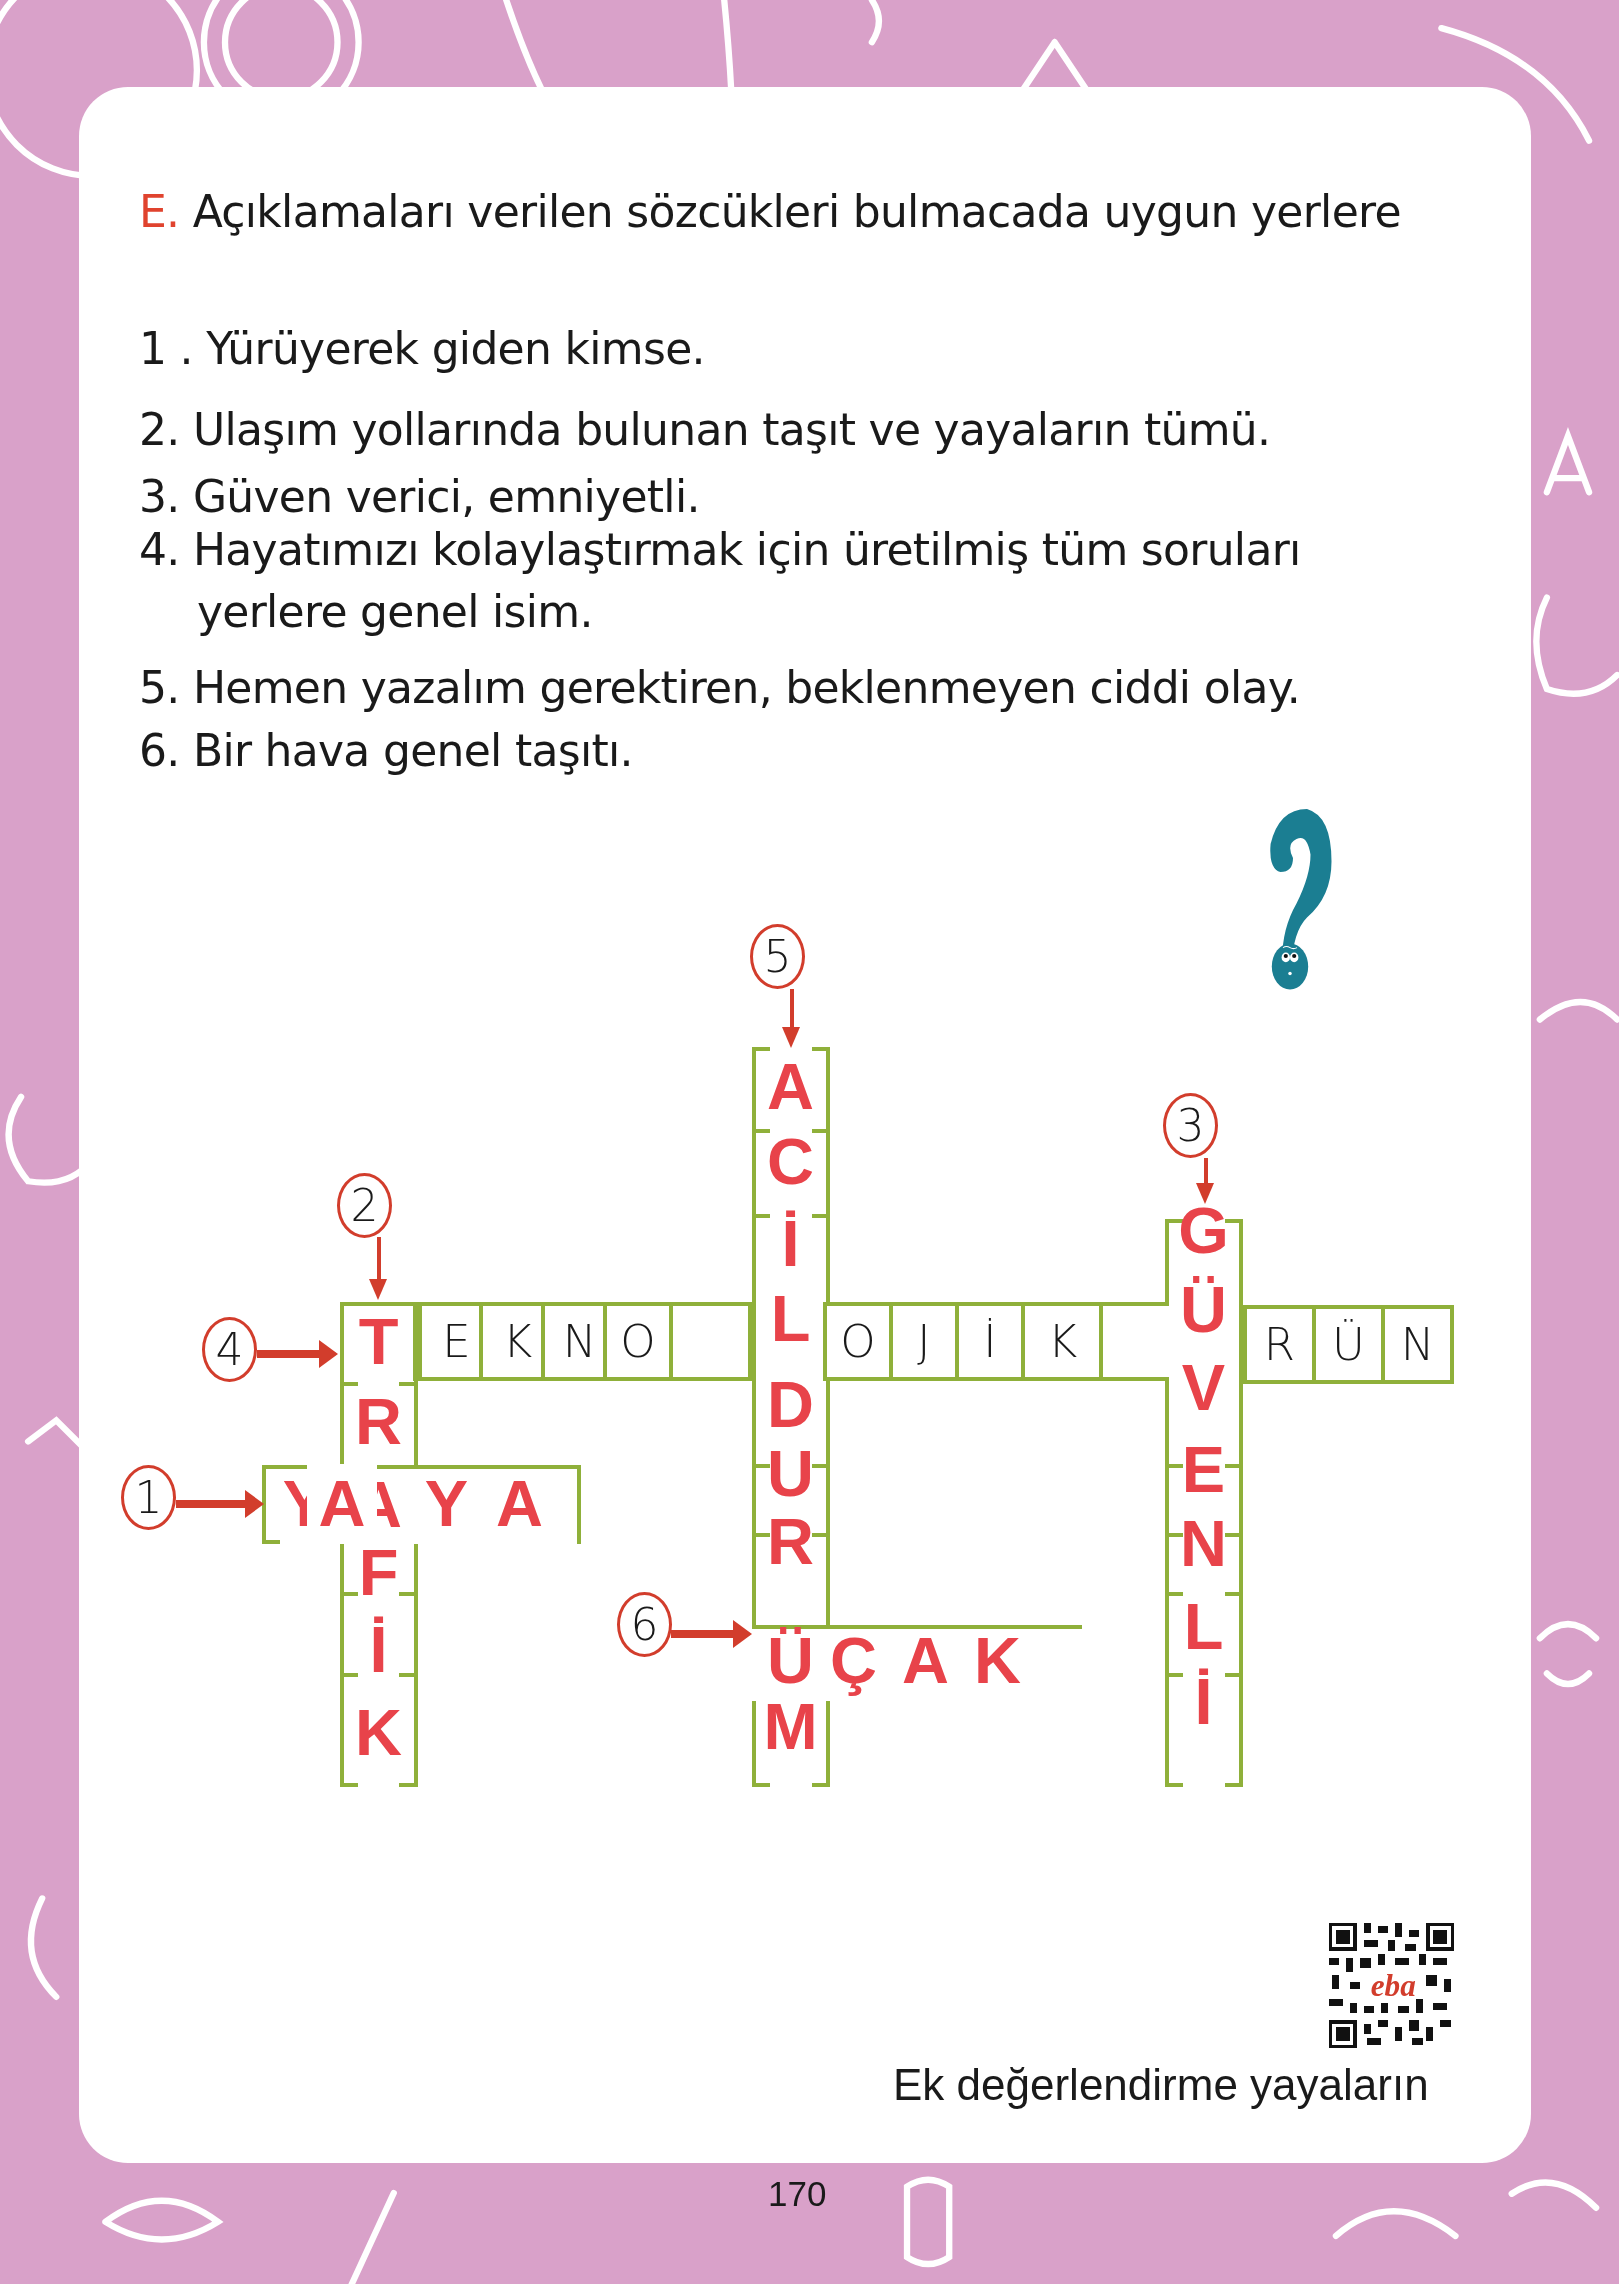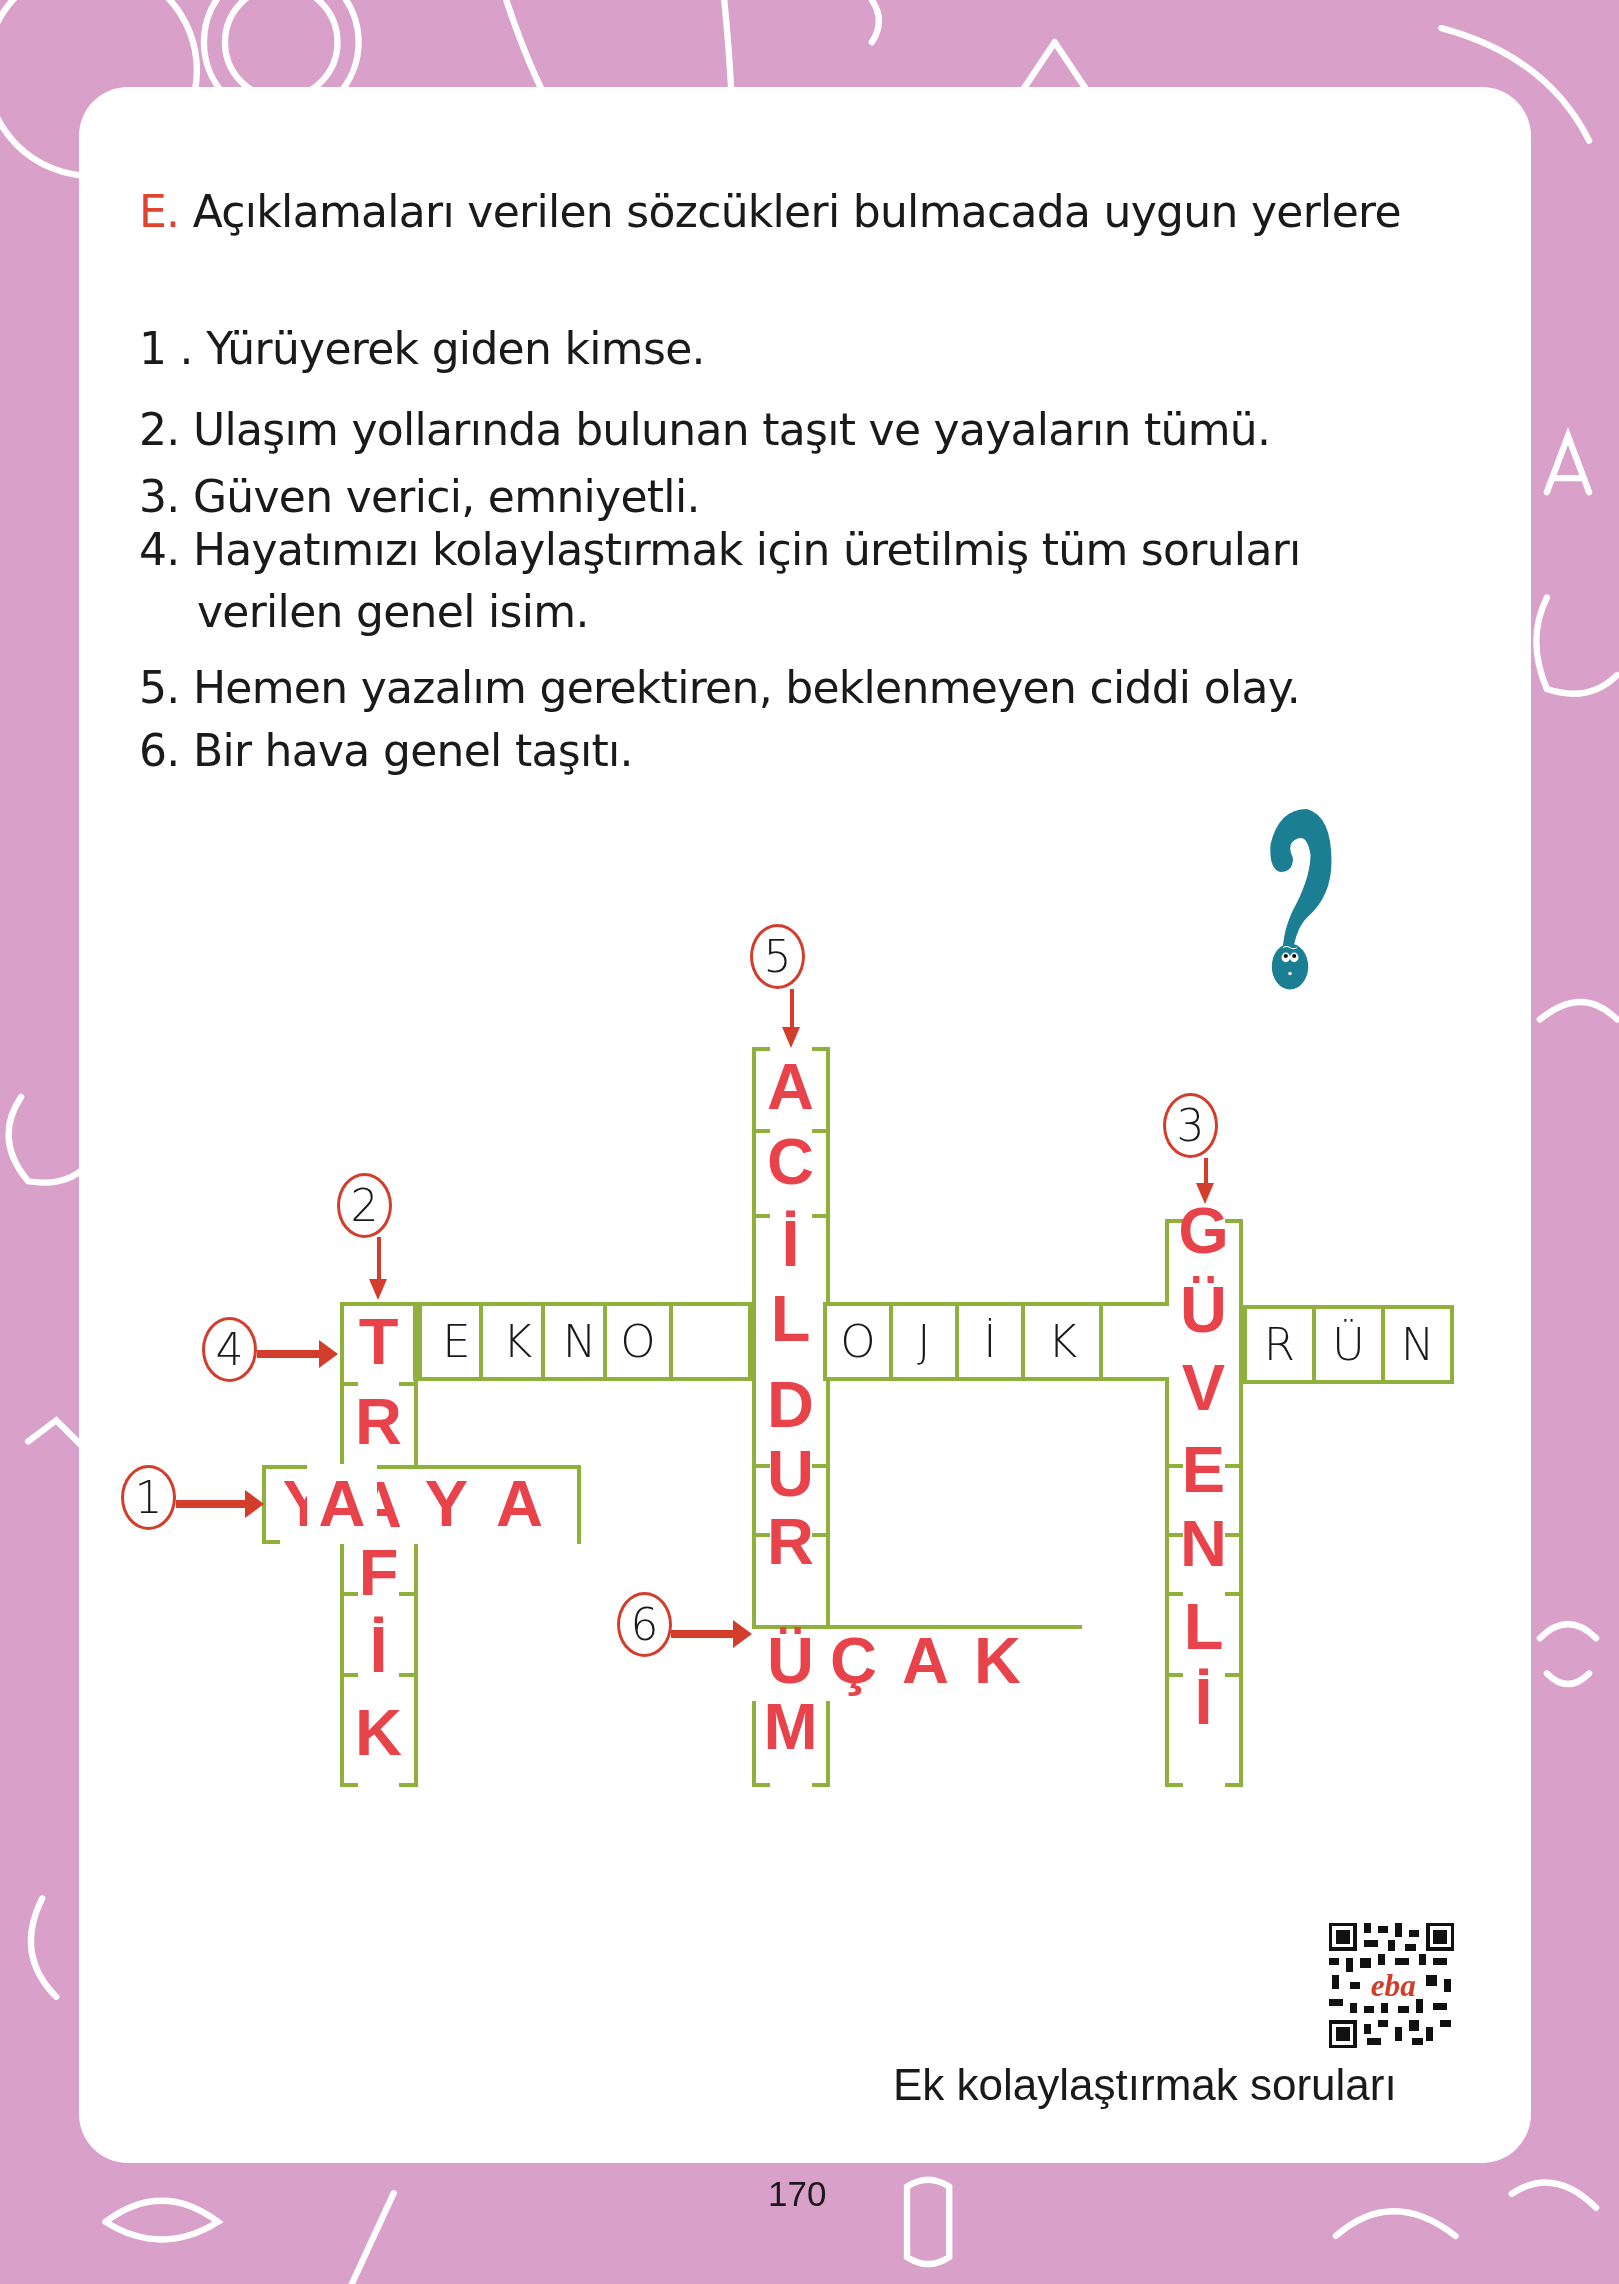--- a/index.html
+++ b/index.html
@@ -104,21 +104,21 @@
   <span>2.</span>
   <span>Ulaşım yollarında bulunan taşıt ve yayaların tümü.</span>
 </div>
 <div class="clue" style="top:466px">
   <span>3.</span>
   <span>Güven verici, emniyetli.</span>
 </div>
 <div class="clue" style="top:519px">
   <span>4.</span>
   <span>Hayatımızı kolaylaştırmak için üretilmiş tüm soruları</span>
-  <span class="cont">verilen genel isim.</span>
+  <span class="cont">yerlere genel isim.</span>
 </div>
 <div class="clue" style="top:657px">
   <span>5.</span>
   <span> Hemen yazalım gerektiren, beklenmeyen ciddi olay.</span>
 </div>
 <div class="clue" style="top:720px">
   <span>6.</span>
   <span> Bir hava genel taşıtı.</span>
 </div>
 
@@ -299,15 +299,15 @@
       <rect x="23" y="28" width="3" height="3"></rect>
     <rect x="28" y="30" width="2" height="4"></rect>
       <rect x="32" y="28" width="3" height="2"></rect>
       <rect x="11" y="33" width="4" height="2"></rect>
       <rect x="24" y="33" width="3" height="2"></rect>
   </g>
   <rect x="9" y="14" width="19" height="8" fill="#fff"></rect>
   <text x="18.5" y="21" text-anchor="middle" font-family="Liberation Serif, serif" font-style="italic" font-weight="700" font-size="9" fill="#d23d2c">eba</text>
 </svg>
 
-<div class="footer-label">Ek kolaylaştırmak soruları</div>
+<div class="footer-label">Ek değerlendirme yayaların</div>
 <div class="page-number">170</div>
 
 
 </body></html>

